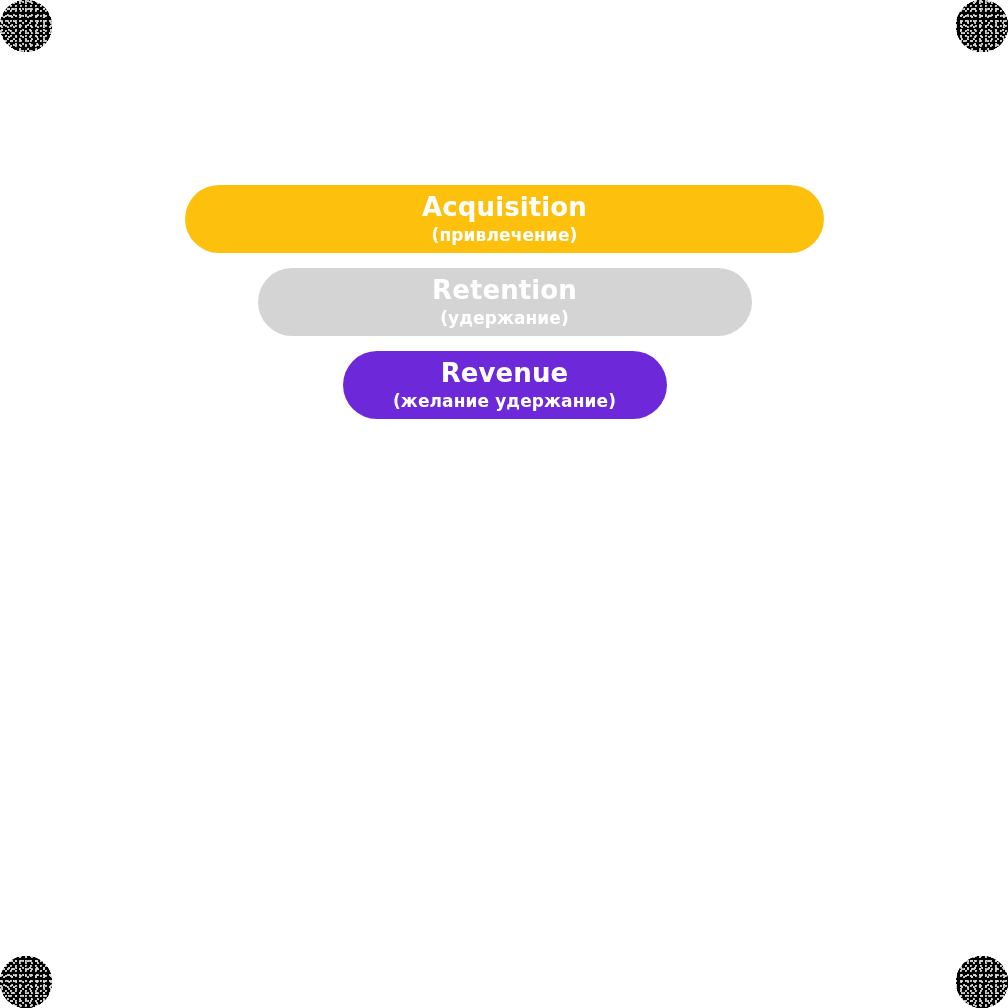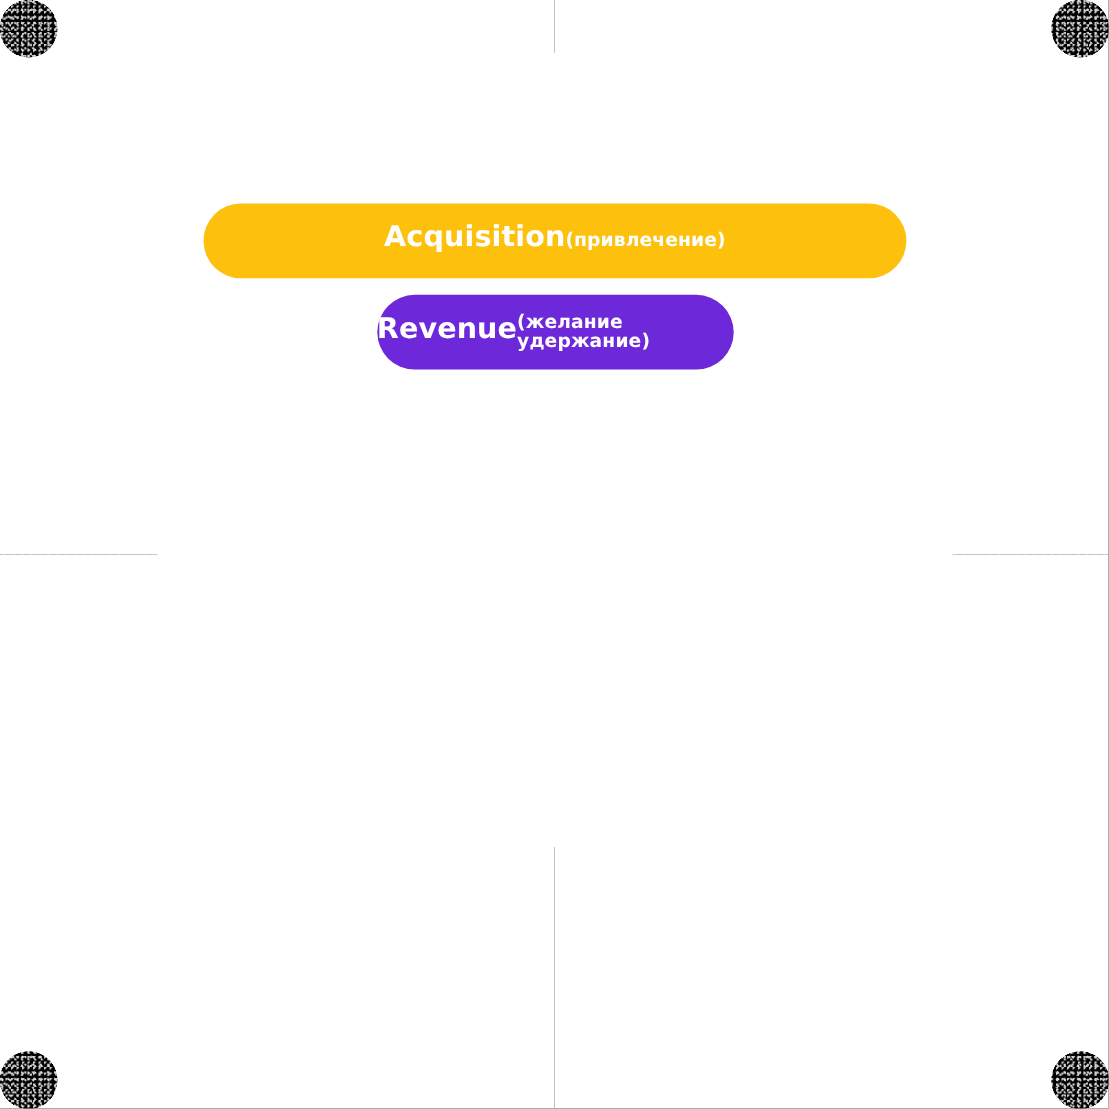--- a/index.html
+++ b/index.html
@@ -62,21 +62,21 @@
     display:flex;
     flex-direction:column;
     align-items:center;
     gap:15px;
   }
 
   .funnel-bar {
     height:68px;
     border-radius:34px;
     display:flex;
-    flex-direction:row;
+    flex-direction:column;
     align-items:center;
     justify-content:center;
     color:#ffffff;
     font-family:"DejaVu Sans","Liberation Sans",sans-serif;
     line-height:1;
     user-select:none;
   }
 
   .bar-title {
     font-size:26px;
@@ -97,20 +97,24 @@
 
   <div id="noise"></div>
   <div id="corner-mask"></div>
 
   <div id="card">
     <div id="funnel">
         <div class="funnel-bar" style="width: 639px; background: rgb(253, 193, 13);">
           <div class="bar-title">Acquisition</div>
           <div class="bar-subtitle">(привлечение)</div>
         </div>
+        <div class="funnel-bar" style="width: 494px; background: rgb(212, 212, 212);">
+          <div class="bar-title">Retention</div>
+          <div class="bar-subtitle">(удержание)</div>
+        </div>
         <div class="funnel-bar" style="width: 324px; background: #6d28d9;">
           <div class="bar-title">Revenue</div>
           <div class="bar-subtitle">(желание удержание)</div>
         </div>
       </div>
   </div>
 
 </div>
 
 </body></html>

